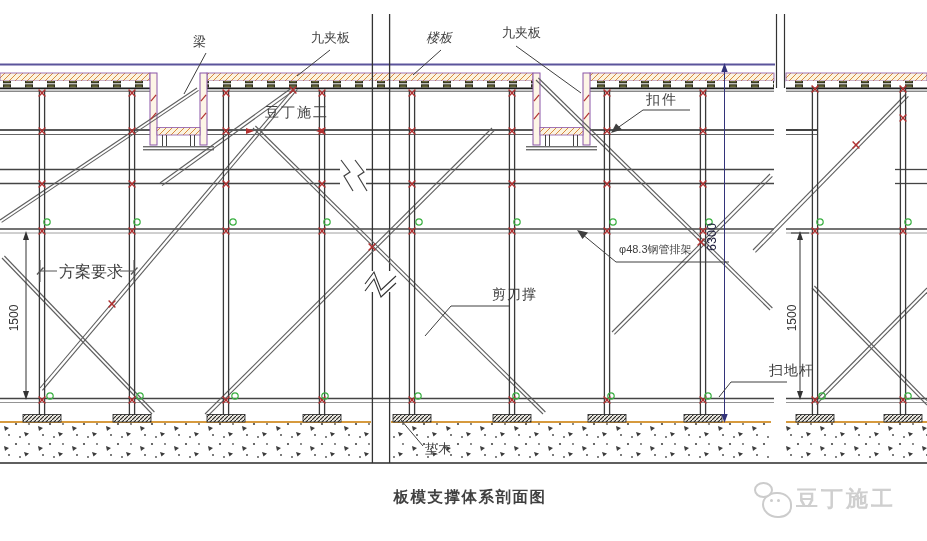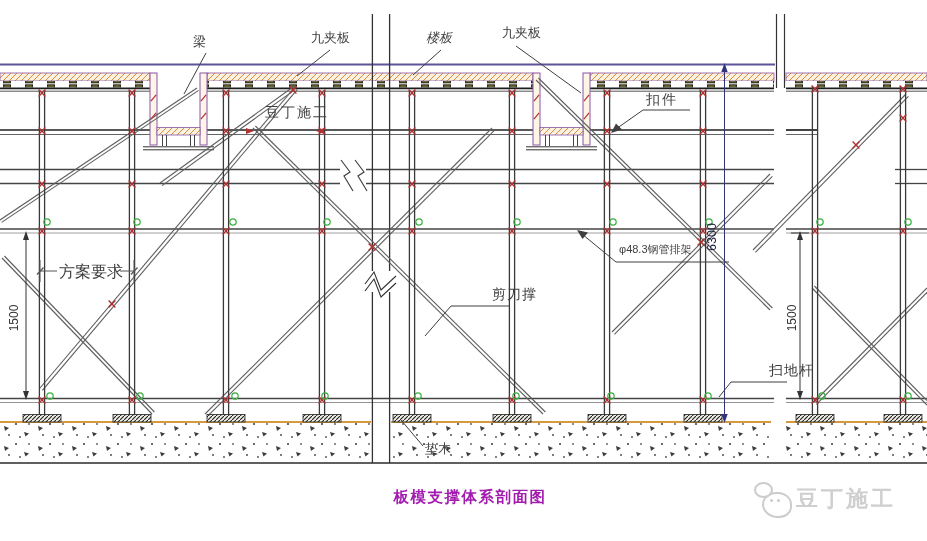--- a/index.html
+++ b/index.html
@@ -4,21 +4,21 @@
 <style>
   html,body{margin:0;padding:0;background:#fff;}
   #stage{position:relative;width:927px;height:541px;background:#ffffff;overflow:hidden;
          font-family:"Liberation Sans","DejaVu Sans",sans-serif;}
   #drawing{position:absolute;left:0;top:0;}
   .lbl{position:absolute;color:#3f3f3f;font-size:13px;white-space:nowrap;line-height:1.1;}
   .lbl-lg{font-size:14px;letter-spacing:2px;}
   .rot{width:58px;height:14px;text-align:center;transform:rotate(-90deg);font-size:12px;color:#333;}
   .rot-dark{color:#1f1f3f;font-size:12.5px;}
   #title{position:absolute;left:370px;top:487px;width:200px;text-align:center;
-         font-size:15.5px;font-weight:bold;letter-spacing:1.5px;color:#a21caf;}
+         font-size:15.5px;font-weight:bold;letter-spacing:1.5px;color:#404040;}
   #logo{position:absolute;left:752px;top:478px;width:170px;height:50px;}
   #logo .txt{position:absolute;left:44px;top:6px;font-size:22px;font-weight:bold;
              letter-spacing:3px;color:#cfcfcf;}
   .mascot-body{position:absolute;left:10px;top:14px;width:26px;height:22px;border:2px solid #ccc;
                border-radius:50% 50% 45% 55%;background:#fff;}
   .mascot-head{position:absolute;left:2px;top:4px;width:15px;height:12px;border:2px solid #ccc;
                border-radius:50%;background:#fff;}
   .mascot-eye{position:absolute;width:3px;height:3px;border-radius:50%;background:#ccc;}
 </style>
 </head>

